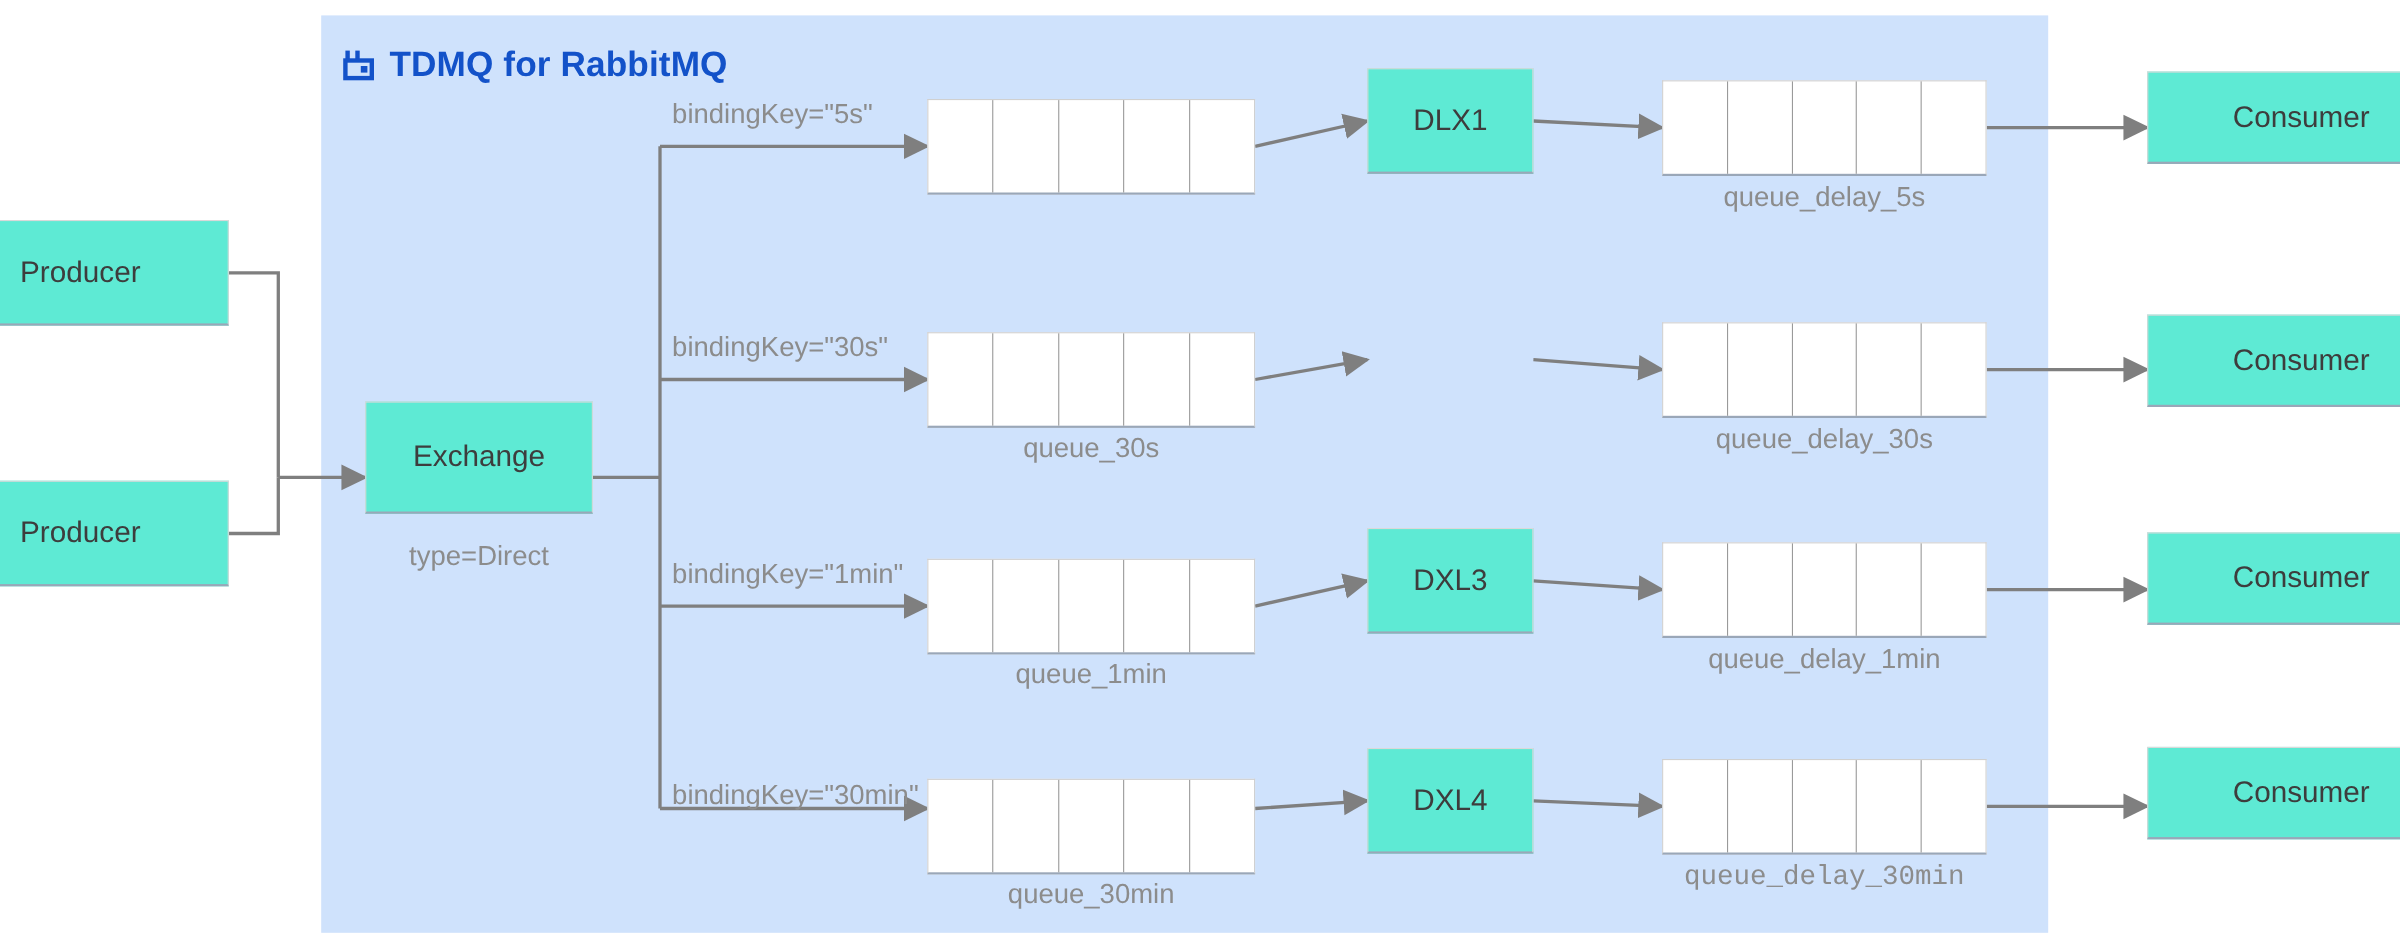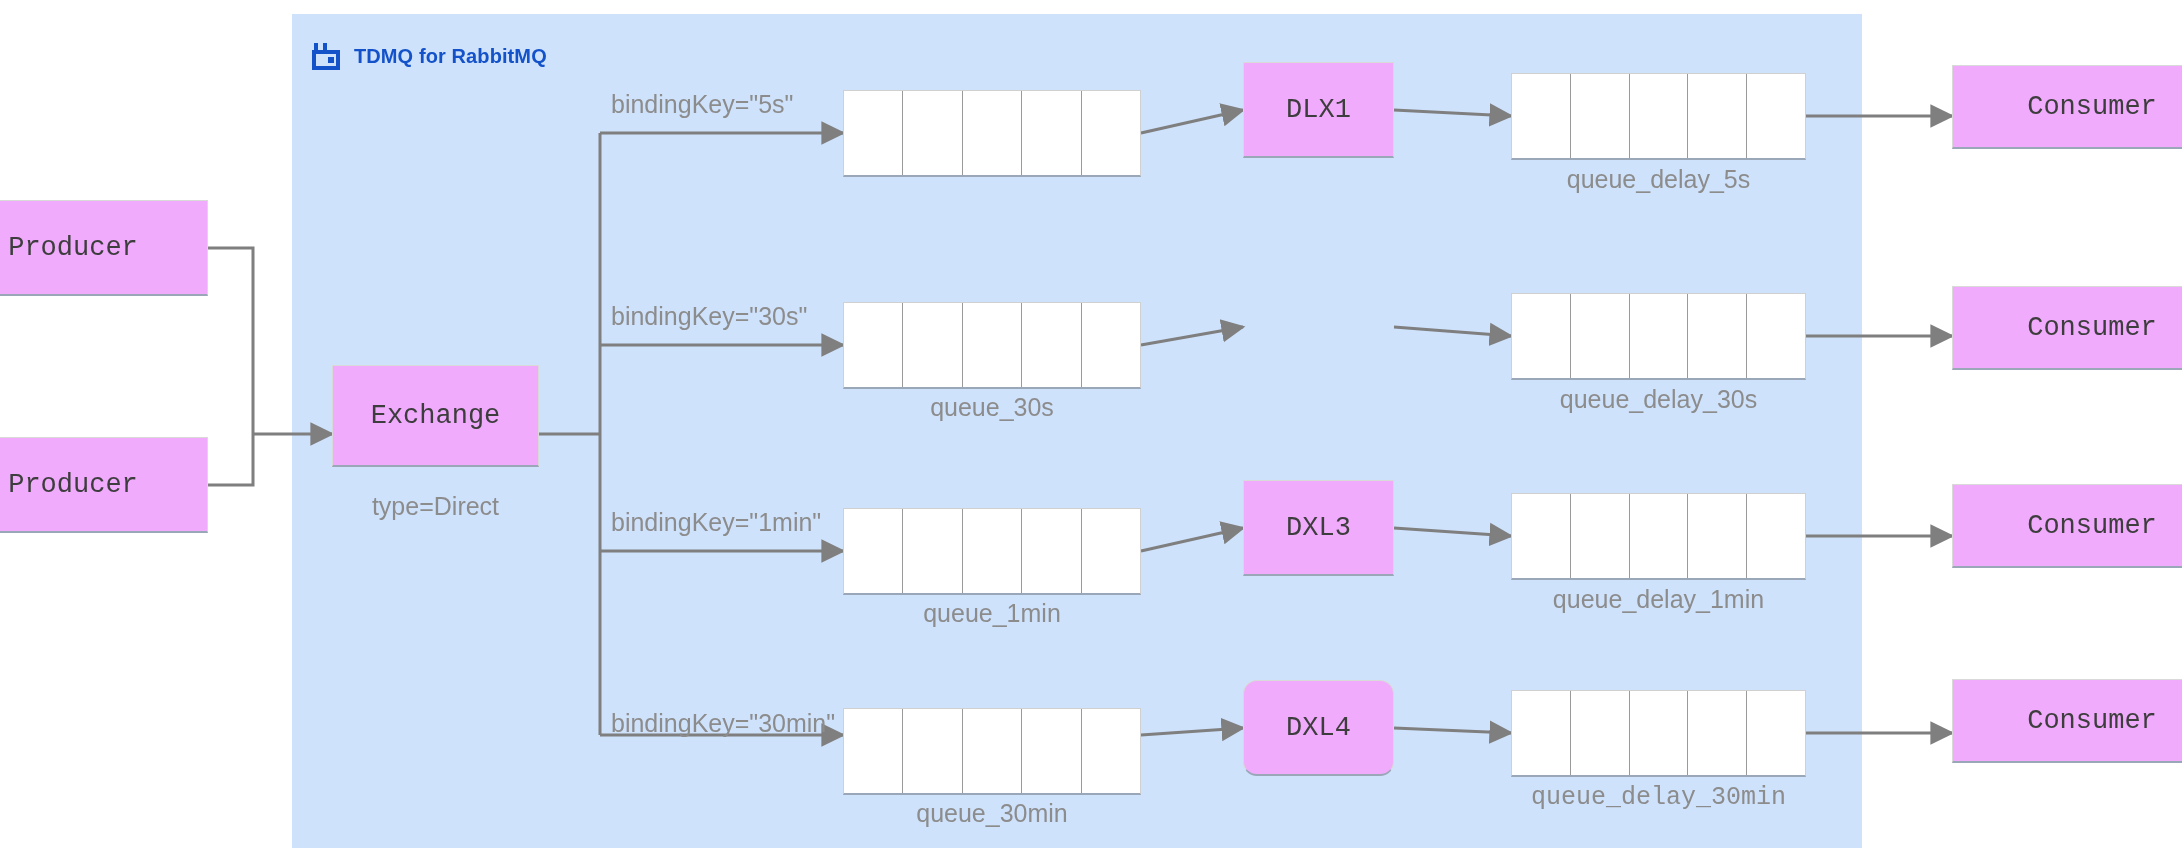--- a/index.html
+++ b/index.html
@@ -29,55 +29,54 @@
   .group-header {
     position: absolute;
     left: 310px;
     top: 40px;
     display: flex;
     align-items: center;
     gap: 12px;
   }
   .group-header .title {
     color: #1352c9;
-    font-size: 20px;
+    font-size: 32px;
     font-weight: 600;
     letter-spacing: 0.1px;
     white-space: nowrap;
   }
   .brand-icon { display: block; width: 32px; height: 32px; }
 
   
   .node {
     position: absolute;
-    background: #f0abfc;
+    background: #5eead4;
     border: 1px solid #d9d9d9;
     border-bottom: 2px solid #9aa7b8;
     box-sizing: border-box;
     display: flex;
     align-items: center;
     justify-content: center;
     color: #3d3d3d;
     font-size: 27px;
     white-space: nowrap;
-    font-family: Liberation Mono, monospace;
   }
 
   
   .producer { left: -62px; width: 270px; height: 96px; }
   #producer-1 { top: 200px; }
   #producer-2 { top: 437px; }
 
   .exchange { left: 332px; top: 365px; width: 207px; height: 102px; }
 
   .dlx { left: 1243px; width: 151px; height: 96px; }
   #dlx-1 { top: 62px; }
   #dlx-2 { top: 279px; }
   #dlx-3 { top: 480px; }
-  #dlx-4 { top: 680px; border-radius: 14px; }
+  #dlx-4 { top: 680px; }
 
   .consumer { left: 1952px; width: 280px; height: 84px; }
   #consumer-1 { top: 65px; }
   #consumer-2 { top: 286px; }
   #consumer-3 { top: 484px; }
   #consumer-4 { top: 679px; }
 
   
   .queue {
     position: absolute;

